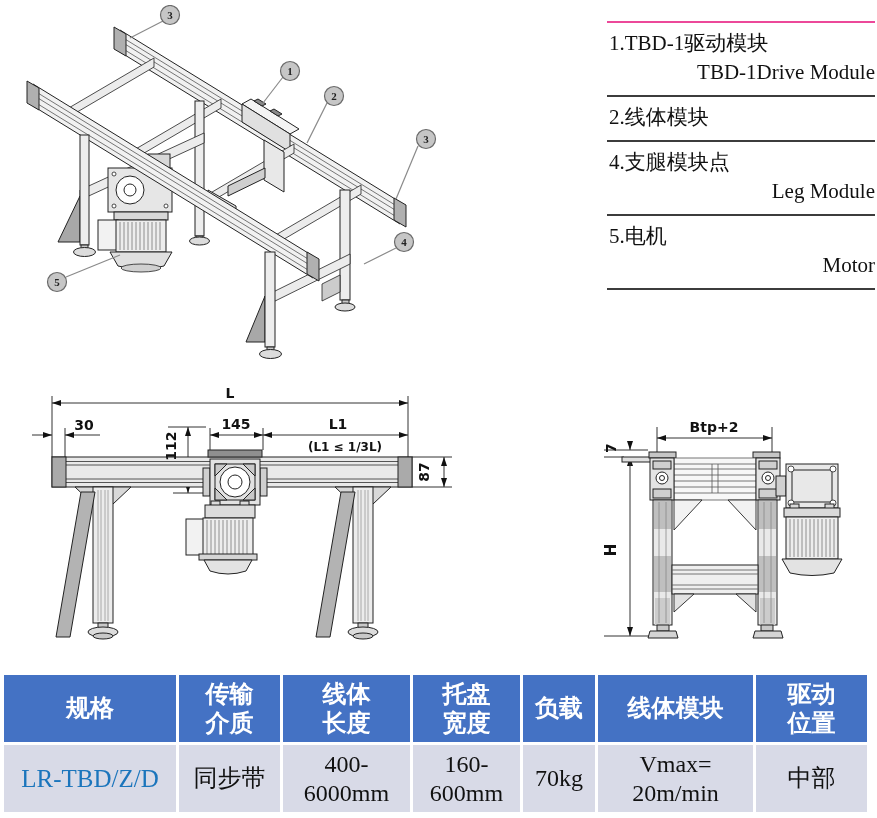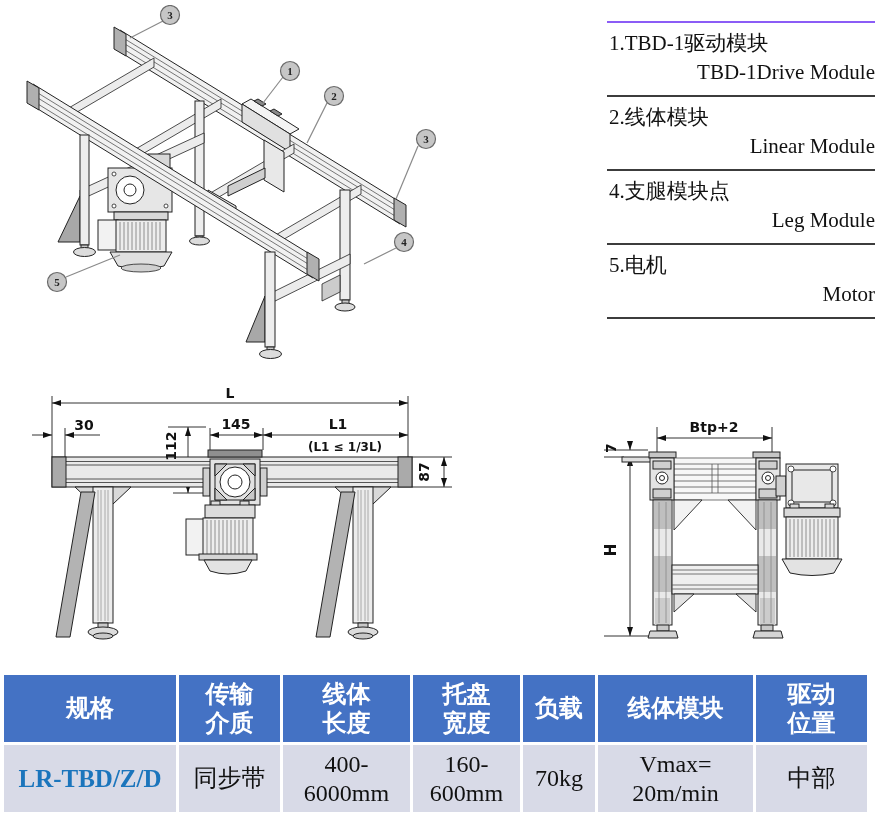--- a/index.html
+++ b/index.html
@@ -2,32 +2,32 @@
 <html><head>
 <meta charset="utf-8">
 <style>
   html,body{margin:0;padding:0;background:#fff;}
   body{width:877px;height:818px;position:relative;overflow:hidden;
        font-family:"Liberation Serif",serif;color:#111;}
   .abs{position:absolute;}
   svg text{font-family:"DejaVu Sans",sans-serif;font-weight:bold;fill:#111;}
   svg text.callout-num{font-family:"Liberation Serif",serif;font-size:11px;font-weight:bold;fill:#222;}
   
-  .legend{position:absolute;left:607px;top:21px;width:268px;border-top:2px solid #8b5cf6;}
+  .legend{position:absolute;left:607px;top:21px;width:268px;border-top:2px solid #ec4899;}
   .legend-item{border-bottom:2px solid #3c3c3c;padding:6px 0 8px 2px;}
   .legend-zh{font-size:21px;line-height:29px;white-space:nowrap;}
   .legend-en{font-size:21px;line-height:29px;padding-left:13px;white-space:nowrap;text-align:right;}
   
   .spec-table{position:absolute;left:1px;top:672px;width:869px;height:143px;
       border-collapse:separate;border-spacing:3px;table-layout:fixed;}
   .spec-table th{background:#4472c4;color:#fff;font-weight:bold;font-size:24px;
       line-height:29px;height:67px;text-align:center;vertical-align:middle;padding:0;}
   .spec-table td{background:#d8dae7;font-size:24px;line-height:29px;height:67px;
       text-align:center;vertical-align:middle;padding:0;}
-  .spec-table td.model{color:#1b75bc;font-weight:bold;font-size:25px;}
+  .spec-table td.model{color:#1b75bc;font-weight:normal;font-size:25px;}
 </style>
 </head>
 <body>
 
 <svg class="abs" style="left:10px;top:5px" width="455" height="365" viewBox="10 5 455 365">
   <g stroke="#222" stroke-width="1" fill="none">
 
     <polygon points="120,30 400,202 400,224 120,52" fill="#f1f1f1"></polygon>
     <line x1="120" y1="36" x2="400" y2="208" stroke="#555" stroke-width="0.8"></line>
     <line x1="120" y1="41" x2="400" y2="213" stroke="#555" stroke-width="0.8"></line>
@@ -129,21 +129,20 @@
   </g>
 </svg>
 
 <div class="legend">
   <div class="legend-item">
     <div class="legend-zh">1.TBD-1驱动模块</div>
     <div class="legend-en">TBD-1Drive Module</div>
   </div>
   <div class="legend-item">
     <div class="legend-zh">2.线体模块</div>
-    <div class="legend-en">Linear Module</div>
   </div>
   <div class="legend-item">
     <div class="legend-zh">4.支腿模块点</div>
     <div class="legend-en">Leg Module</div>
   </div>
   <div class="legend-item">
     <div class="legend-zh">5.电机</div>
     <div class="legend-en">Motor</div>
   </div>
 </div>

